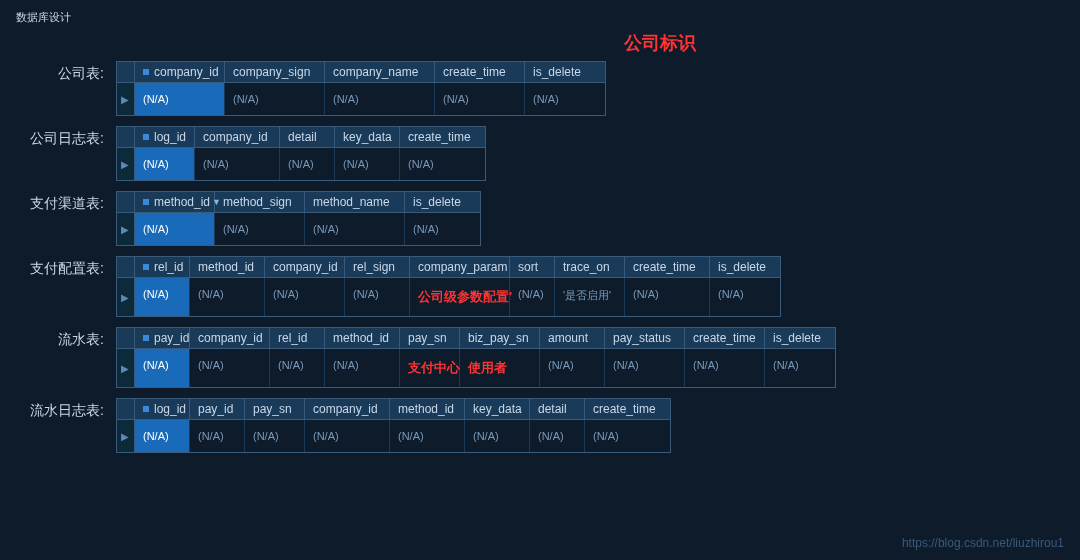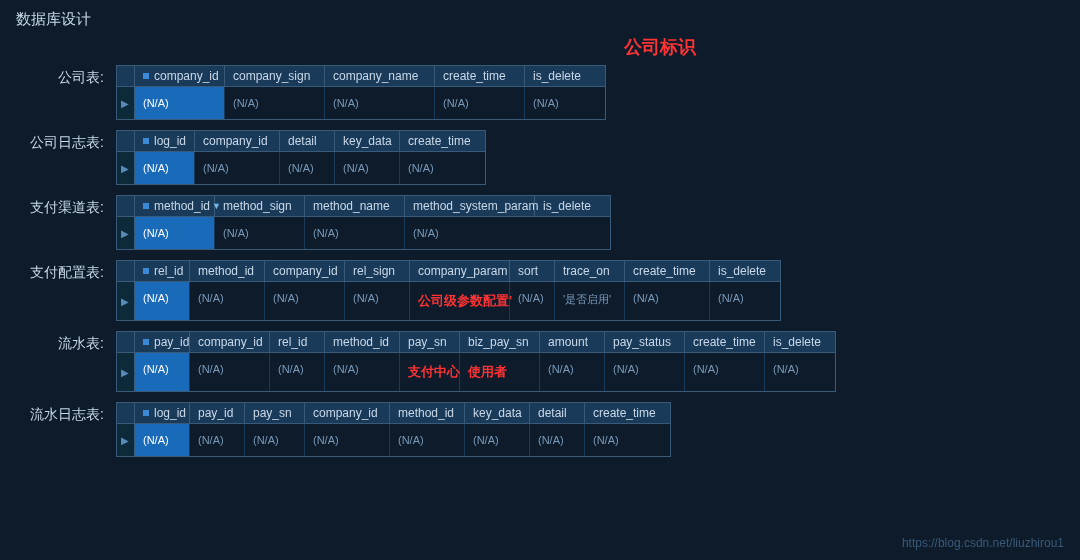--- a/index.html
+++ b/index.html
@@ -7,21 +7,21 @@
       background-color: #0d1b2a;
       color: #c8d8e8;
       font-family: 'Microsoft YaHei', Arial, sans-serif;
       font-size: 13px;
       width: 1080px;
       height: 560px;
       overflow: hidden;
       position: relative;
     }
     .page-title {
-      font-size: 15px;
+      font-size: 11px;
       color: #c8d8e8;
       padding: 10px 32px 6px 16px;
     }
     .company-sign-label {
       text-align: center;
       color: #ff3333;
       font-size: 18px;
       font-weight: bold;
       margin-bottom: 6px;
       margin-left: 240px;
@@ -162,21 +162,20 @@
         </div>
       </div>
       <div class="table-row-item">
         <div class="row-label">支付渠道表:</div>
         <div class="db-table">
           <div class="db-table-header">
             <div style="width: 18px; min-width: 18px; background: rgb(26, 58, 90); border-right: 1px solid rgb(58, 90, 122);"></div>
             <div class="db-col" style="width: 80px; min-width: 80px;"><span class="pk-indicator"></span>method_id<span class="sort-arrow">▼</span></div>
             <div class="db-col" style="width: 90px; min-width: 90px;">method_sign</div>
             <div class="db-col" style="width: 100px; min-width: 100px;">method_name</div>
-            <div class="db-col" style="width: 130px; min-width: 130px;">method_system_param</div>
             <div class="db-col" style="width: 75px; min-width: 75px;">is_delete</div>
           </div>
           <div class="db-table-data">
             <div class="row-arrow" style="width: 18px; min-width: 18px; color: rgb(90, 138, 184); font-size: 10px; padding: 3px 4px; border-right: 1px solid rgb(58, 90, 122); background: rgb(13, 42, 58); display: flex; align-items: center;">▶</div>
             <div class="db-cell highlight" style="width: 80px; min-width: 80px;">(N/A)</div>
             <div class="db-cell" style="width: 90px; min-width: 90px;">(N/A)</div>
             <div class="db-cell" style="width: 100px; min-width: 100px;">(N/A)</div>
             <div class="db-cell" style="width: 75px; min-width: 75px;">(N/A)</div>
           </div>
         </div>

